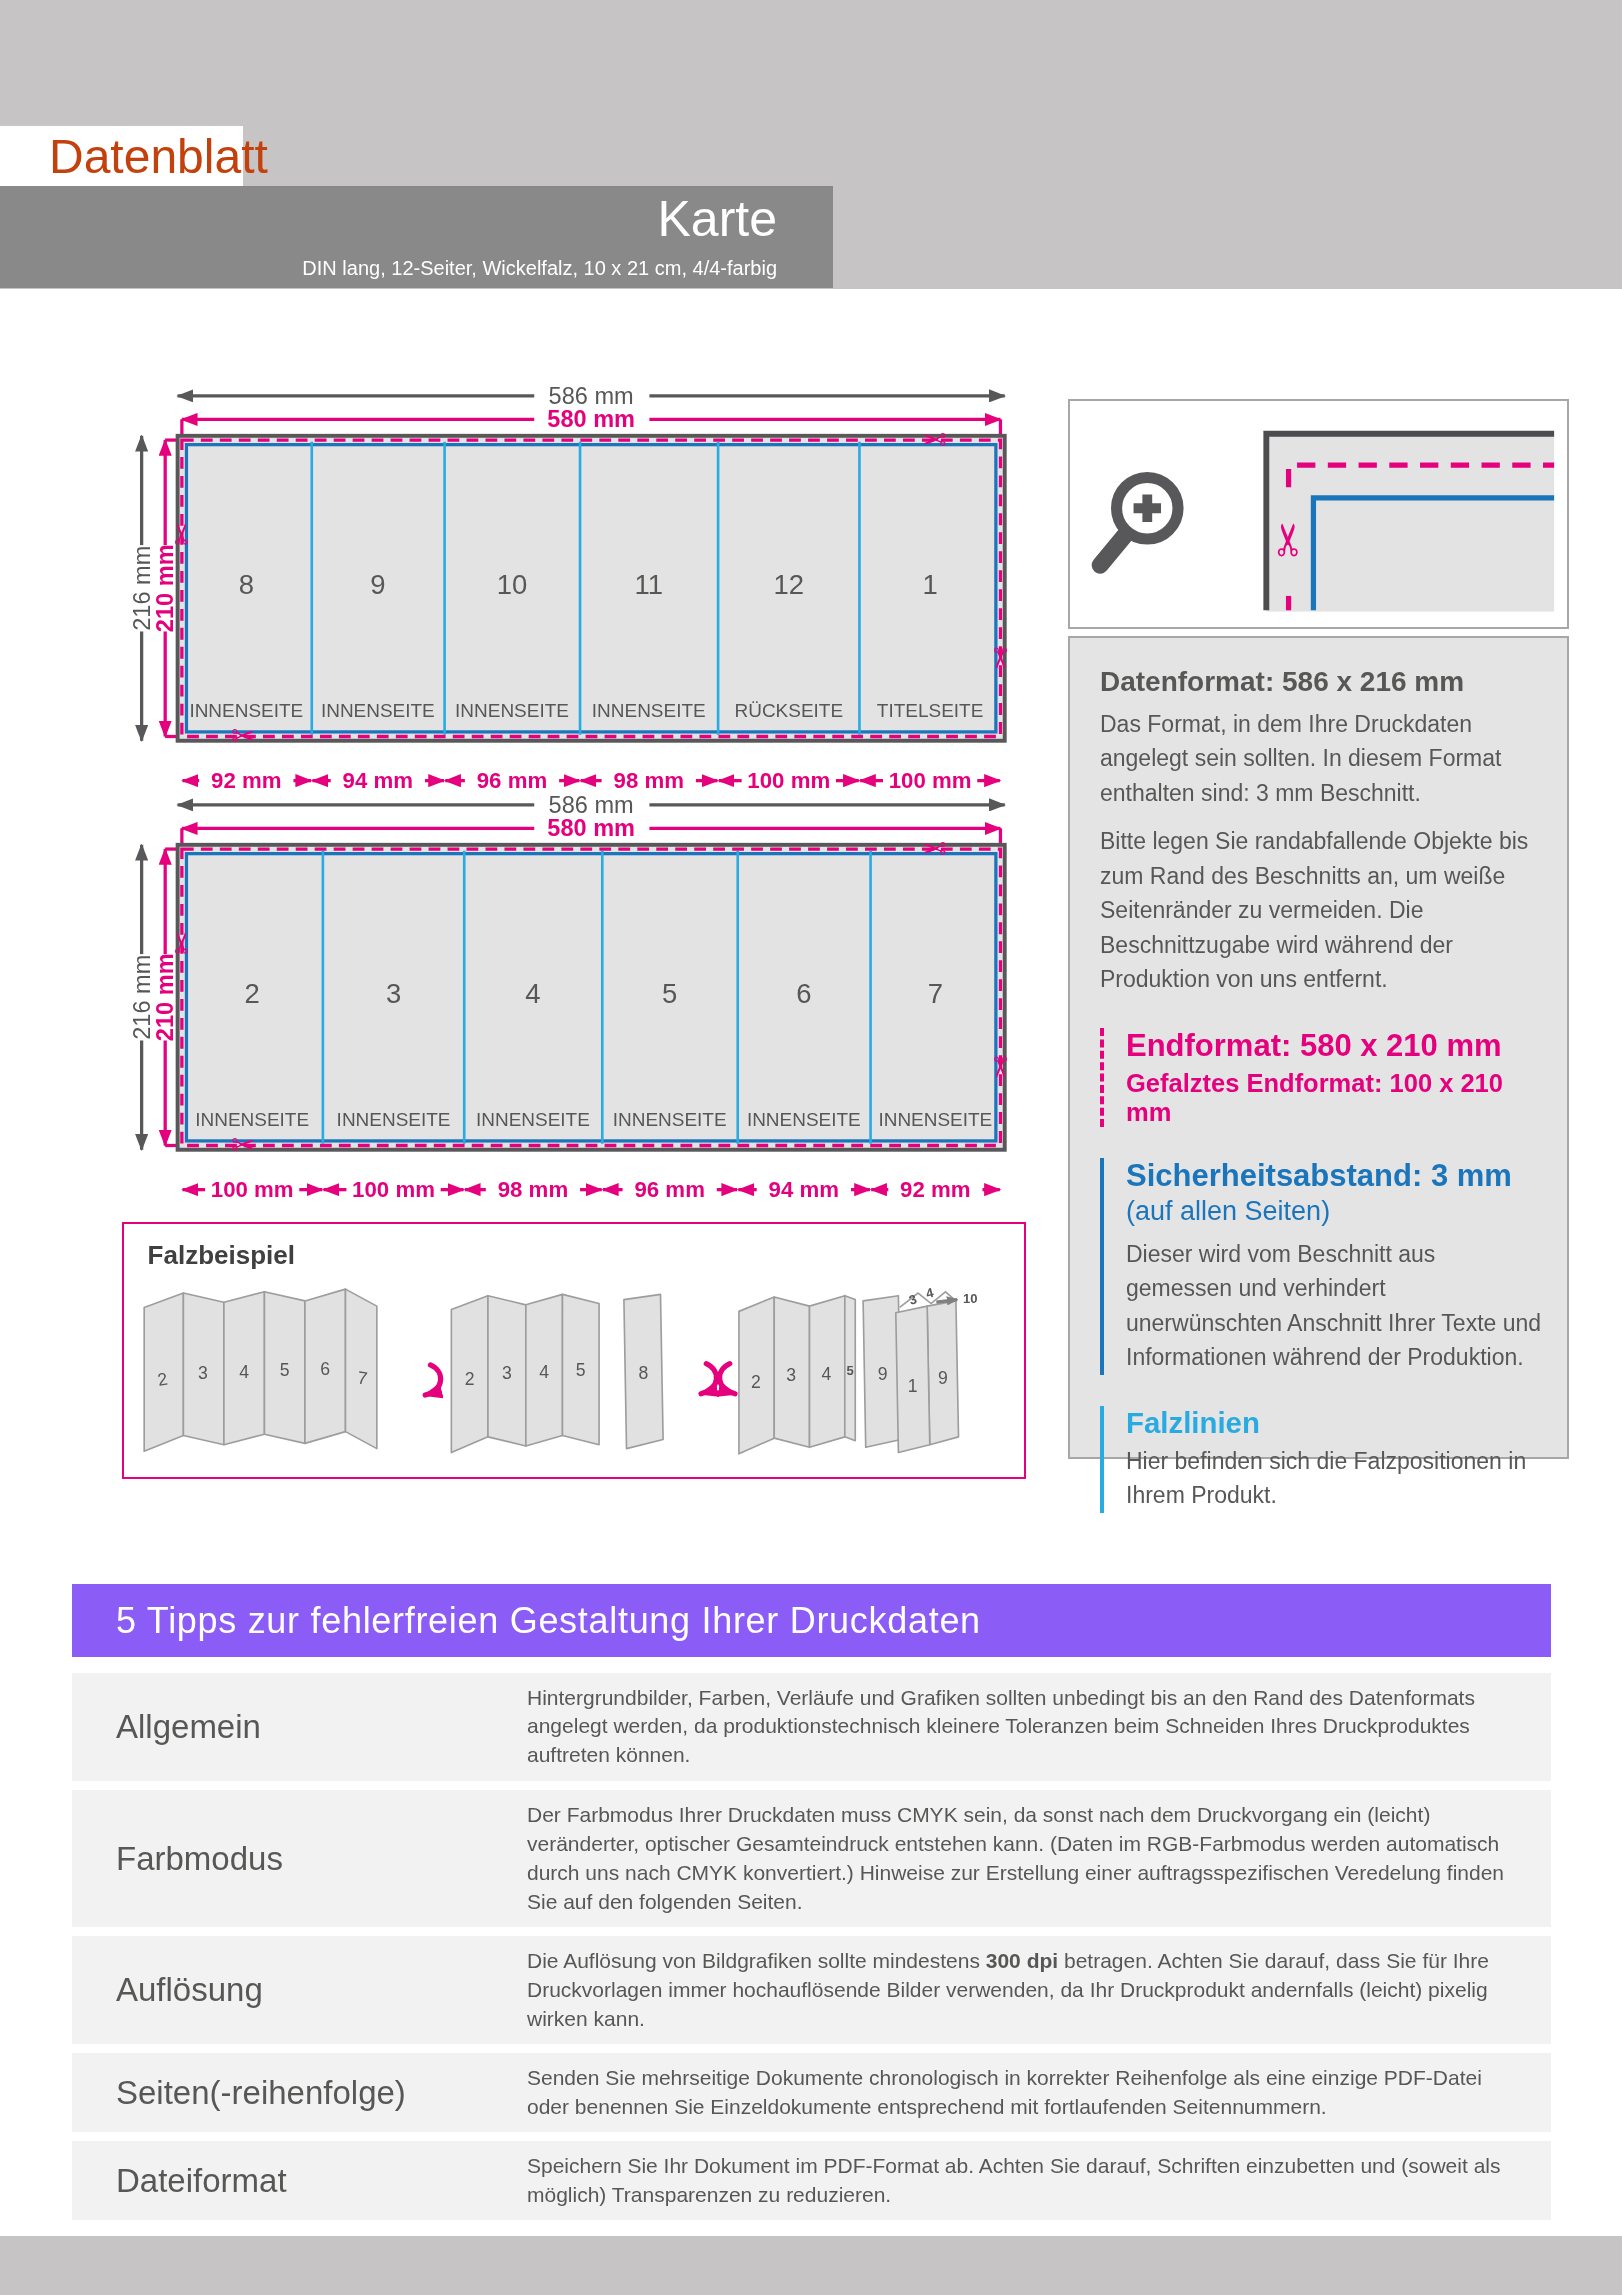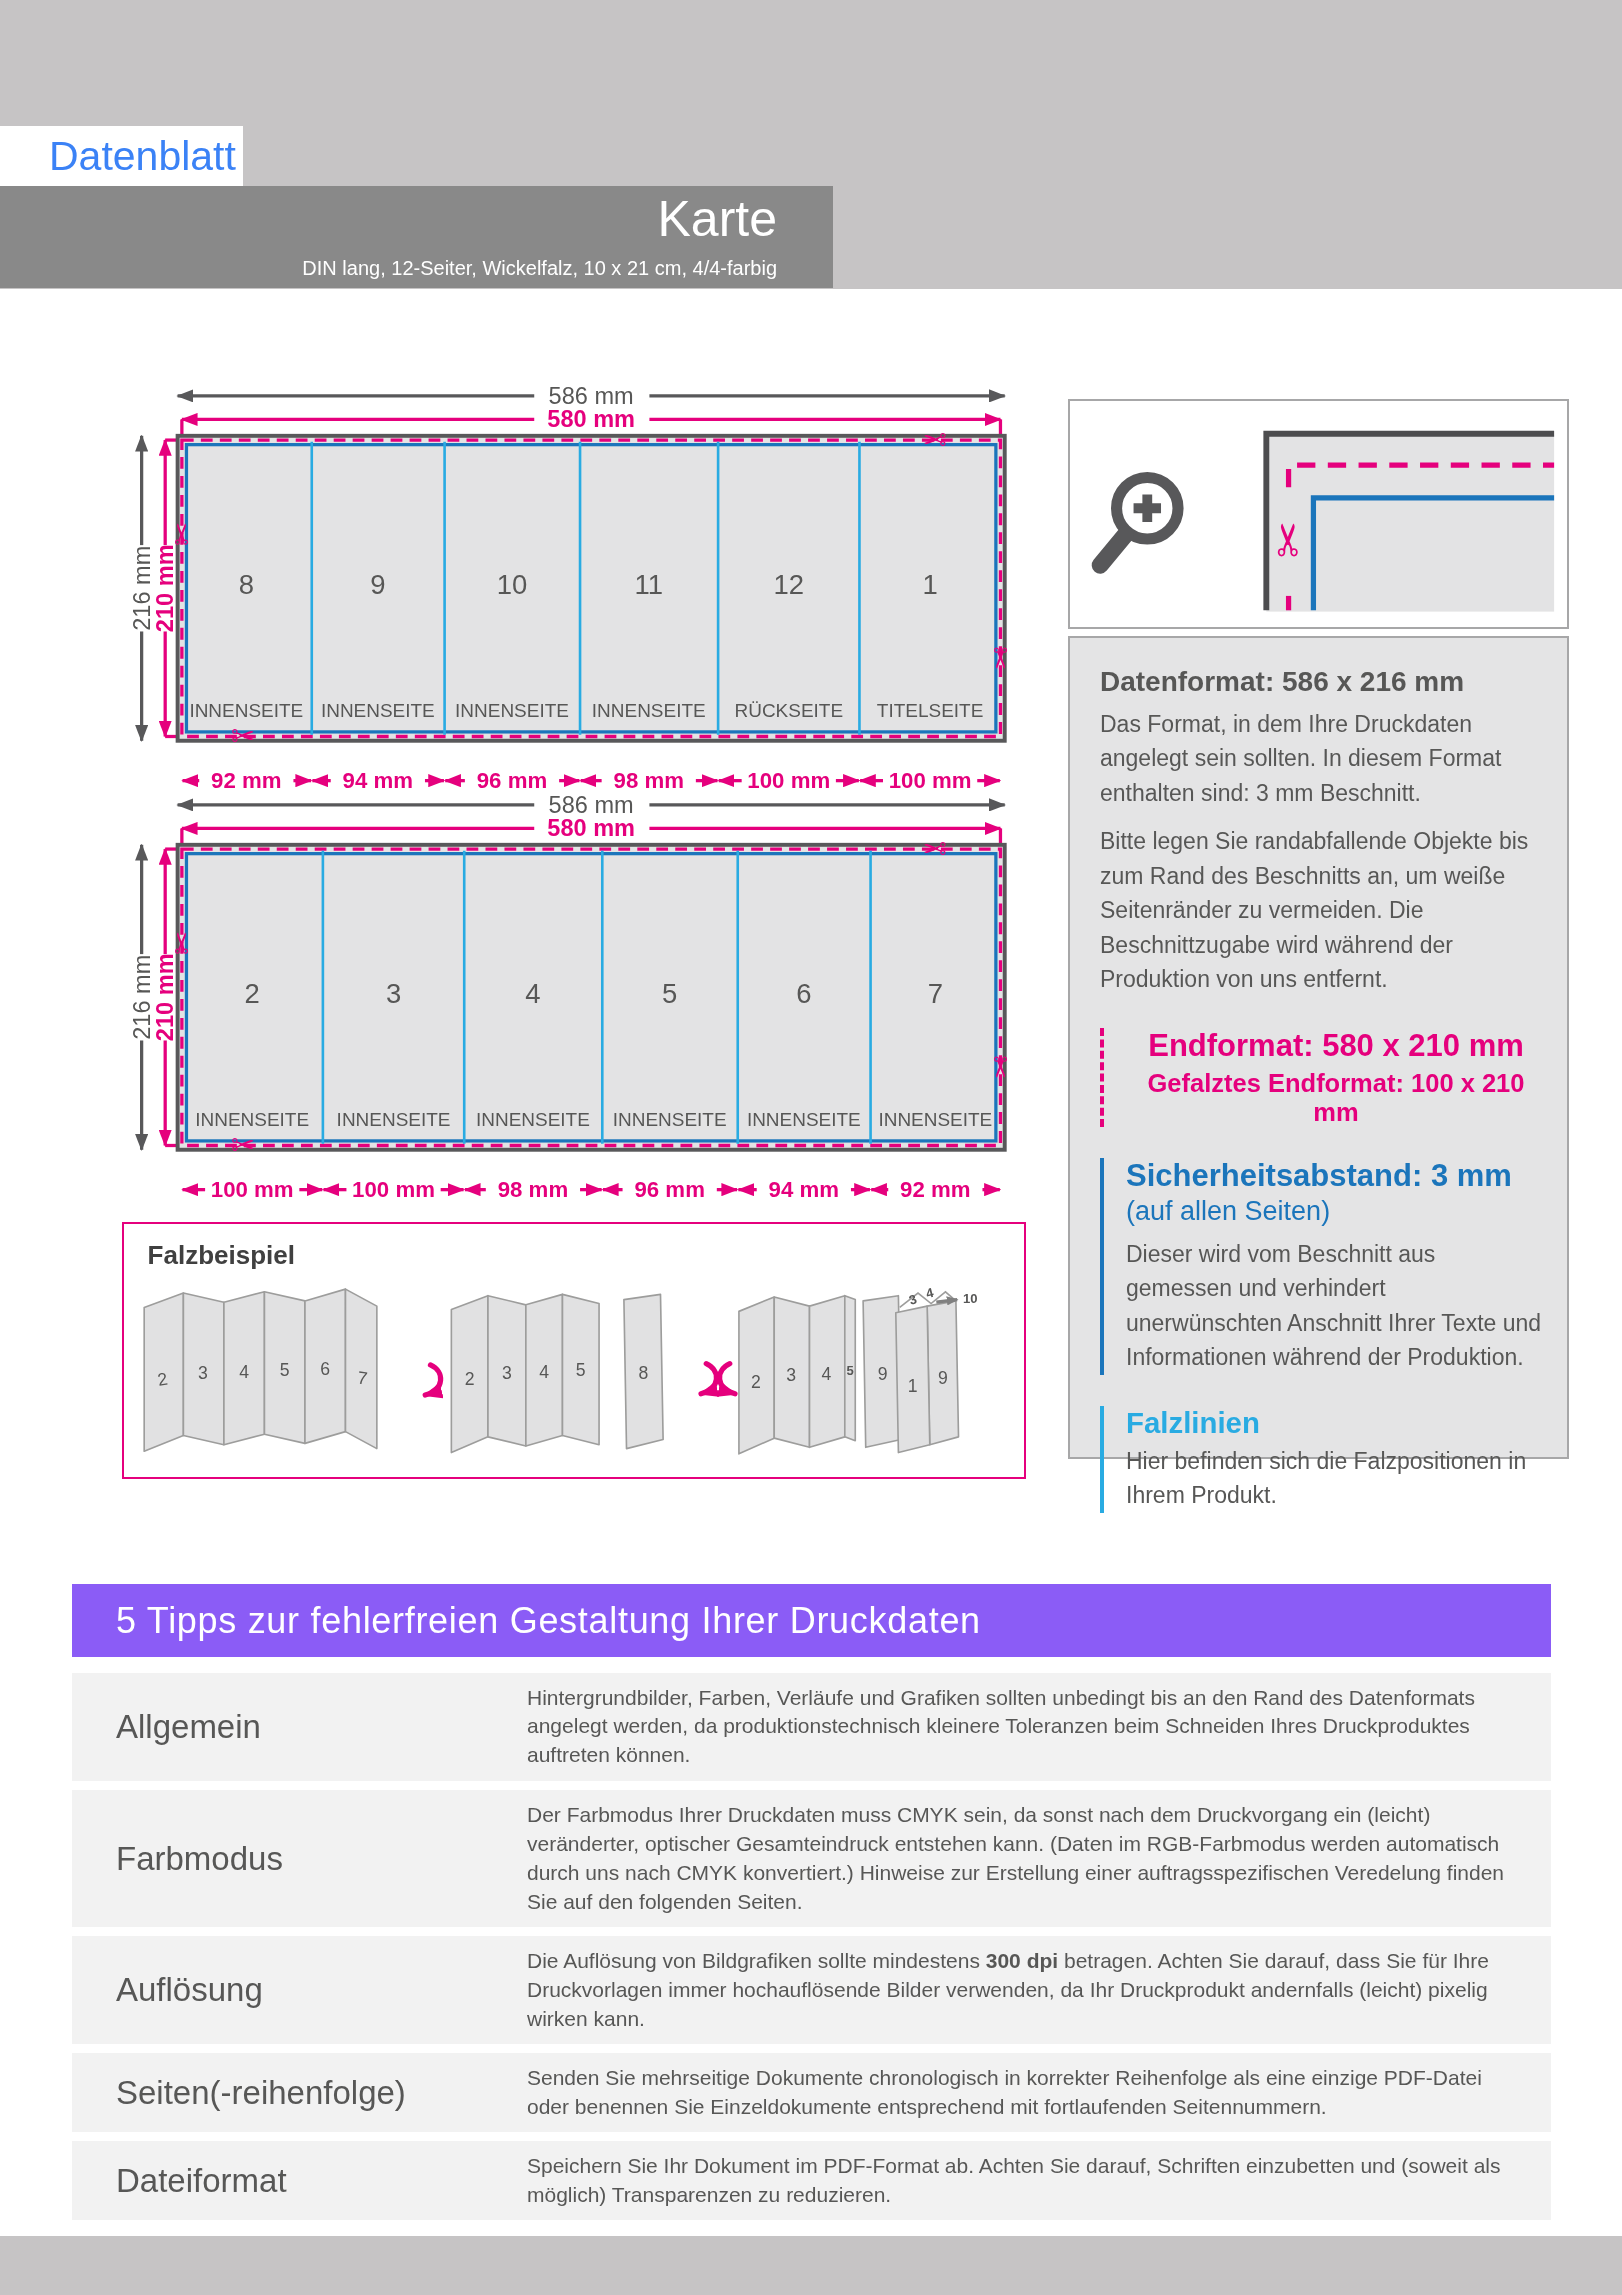--- a/index.html
+++ b/index.html
@@ -4,21 +4,21 @@
 <style>
   html,body{margin:0;padding:0;background:#ffffff;}
   .page{position:relative;width:1623px;height:2295px;background:#ffffff;overflow:hidden;
         font-family:"Liberation Sans",sans-serif;color:#575756;}
   .abs{position:absolute;}
 
   
   .hdr-bg{left:0;top:0;width:1623px;height:289px;background:#c6c4c5;}
   .db-box{left:0;top:126px;width:243px;height:60px;background:#ffffff;display:flex;align-items:center;
           padding-left:49px;box-sizing:border-box;}
-  .db-box span{font-size:41px;color:#3b82f6;}
+  .db-box span{font-size:48px;color:#c2410c;}
   .band{left:0;top:186px;width:833px;height:102px;background:#898989;box-sizing:border-box;
         padding-right:56px;display:flex;flex-direction:column;align-items:flex-end;justify-content:center;}
   .band .t{color:#ffffff;font-size:50px;line-height:1;}
   .band .s{color:#ffffff;font-size:20px;margin-top:13px;}
 
   
   svg text{text-anchor:middle;dominant-baseline:central;font-family:"Liberation Sans",sans-serif;}
   svg .g{fill:#575756;font-size:36px;}
   svg .m{fill:#e5007d;font-size:36px;font-weight:bold;}
   svg .num{fill:#575756;font-size:42px;}
@@ -38,21 +38,21 @@
   .falz-title{position:absolute;left:23.6px;top:15.7px;font-size:26px;font-weight:bold;color:#404040;}
 
   
   .illu-box{left:1068px;top:399px;width:501px;height:230px;background:#ffffff;border:2.6px solid #a7a7a8;box-sizing:border-box;}
   .info-panel{left:1068px;top:636px;width:501px;height:823px;background:#e4e4e5;border:2px solid #a7a7a8;
               box-sizing:border-box;padding:27.5px 21px 13px 30px;}
   .ip-h1{font-size:28px;font-weight:bold;color:#575756;}
   .ip-p{font-size:23px;color:#575756;line-height:1.5;margin-top:9.2px;}
   .ip-p .b{font-weight:normal;}
   .blk{margin-top:31px;padding-left:22px;}
-  .blk.mk-m{border-left:4.6px dashed #e5007d;text-align:center;}
+  .blk.mk-m{border-left:4.6px dashed #e5007d;}
   .blk.mk-b{border-left:4.6px solid #1b75bb;}
   .blk.mk-c{border-left:4.6px solid #29abe2;}
   .ef-t{font-size:31px;font-weight:bold;color:#e5007d;}
   .ef-s{font-size:25.5px;font-weight:bold;color:#e5007d;margin-top:5.2px;}
   .sa-t{font-size:31px;font-weight:bold;color:#1b75bb;}
   .sa-s{font-size:27px;color:#1b75bb;margin-top:2.6px;}
   .fl-t{font-size:29.4px;font-weight:bold;color:#29abe2;}
 
   
   .tips-band{left:72px;top:1584px;width:1479px;height:73px;background:#8b5cf6;display:flex;align-items:center;

